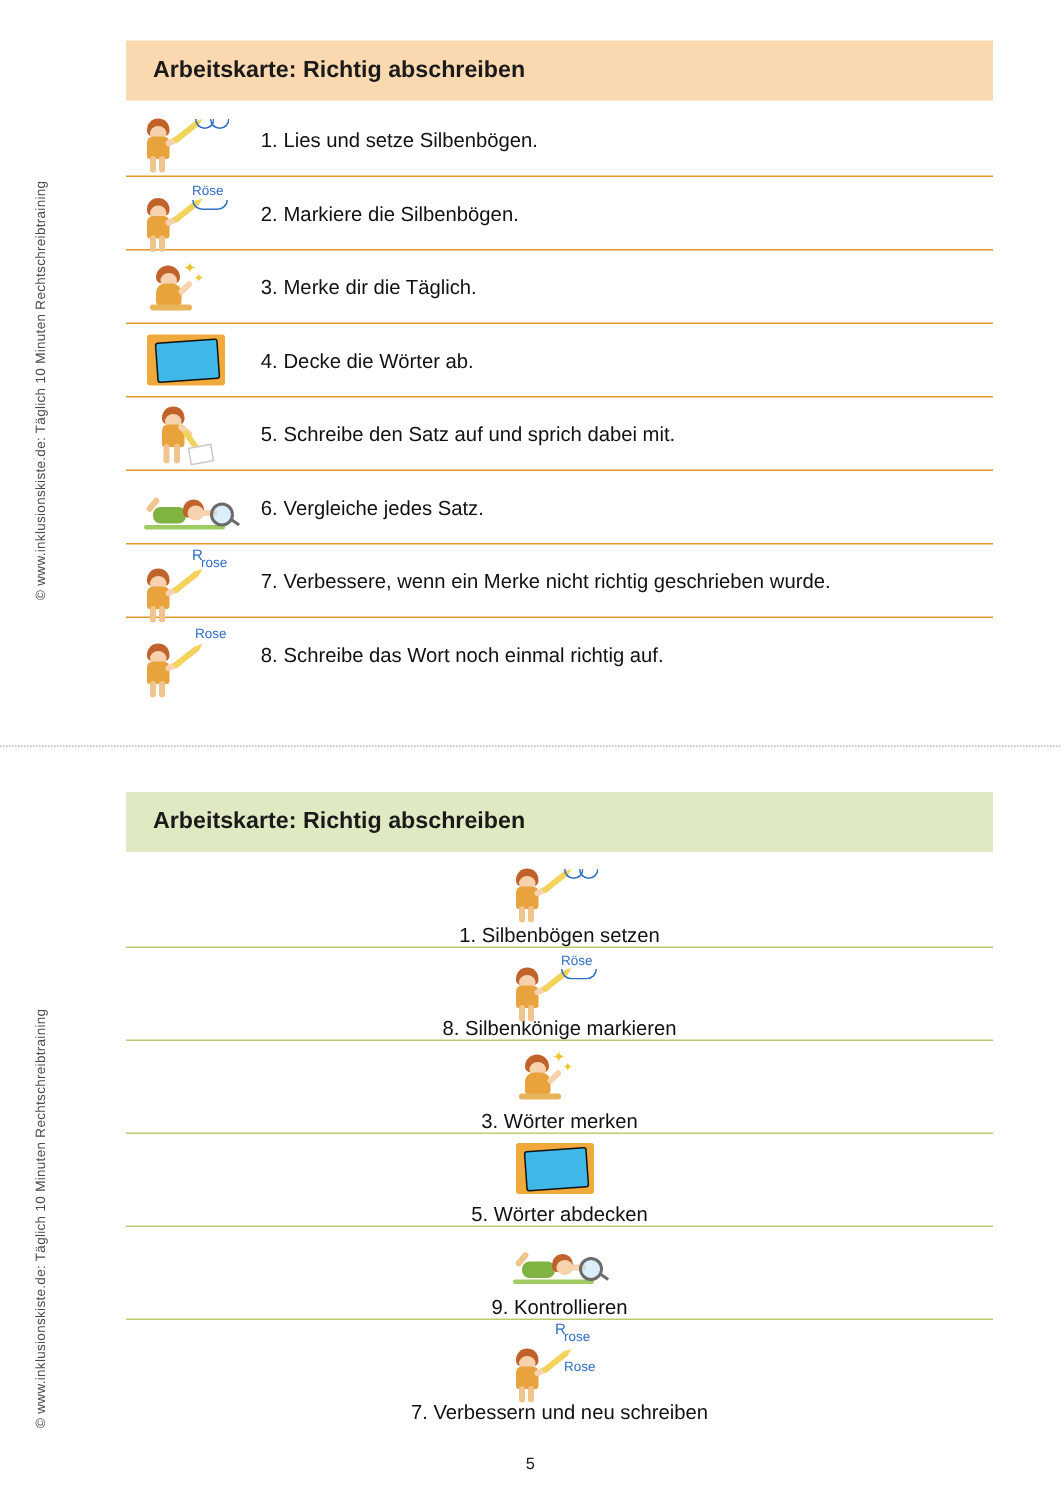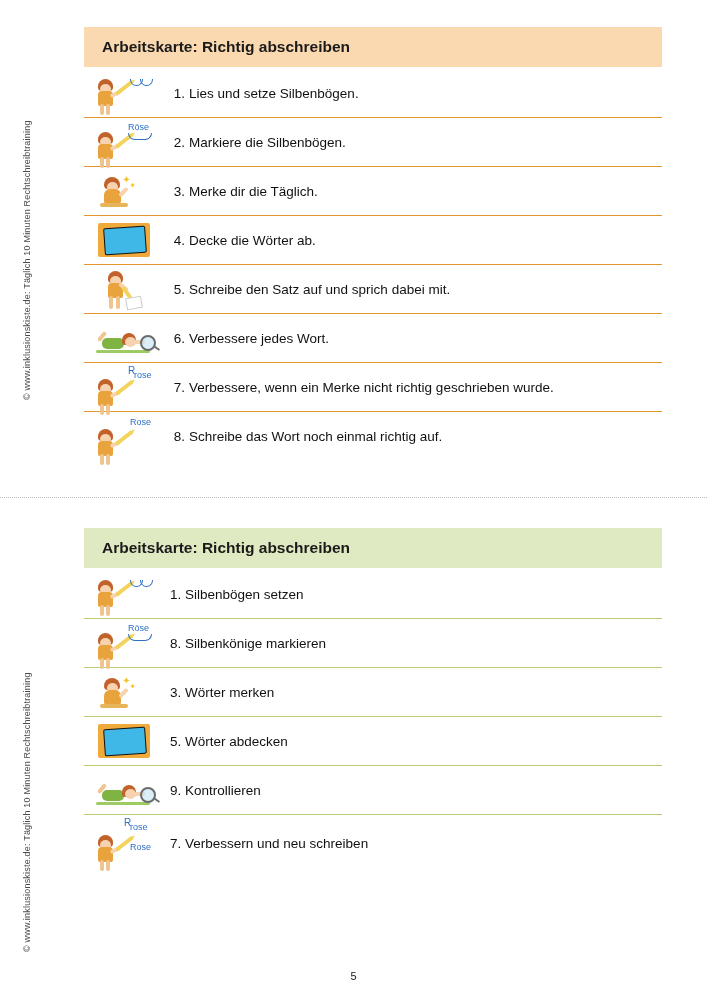--- a/index.html
+++ b/index.html
@@ -57,21 +57,21 @@
     margin-top: 2px;
     text-align: center;
   }
   .step {
     display: flex;
     align-items: center;
     min-height: 49px;
     box-sizing: border-box;
   }
   .card1 .step { border-bottom: 1.4px solid #e3972c; }
-  .card2 .step { border-bottom: 1.4px solid #b7cf72; }
+  .card2 .step { border-bottom: 1.4px solid #b7cf72; flex-direction: column; }
   .card1 .step:first-child,
   .card2 .step:first-child { border-top: none; }
 
   .step-icon {
     width: 86px;
     min-width: 86px;
     height: 46px;
     position: relative;
   }
   .step-text {
@@ -325,21 +325,21 @@
           <div class="fig">
             <div class="ground" style="left:6px; top:34px; width:54px;"></div>
             <div class="shirt green" style="left:12px; top:22px; width:22px; height:11px; border-radius:5px;"></div>
             <div class="hair" style="left:32px; top:17px; width:14px;"></div>
             <div class="face" style="left:35px; top:21px;"></div>
             <div class="arm" style="left:44px; top:24px;"></div>
             <div class="magnifier" style="left:50px; top:19px;"></div>
             <div class="leg" style="left:10px; top:15px; transform:rotate(40deg);"></div>
           </div>
         </div>
-        <div class="step-text"><span class="step-num">6.</span><span>Verbessere jedes Wort.</span></div>
+        <div class="step-text"><span class="step-num">6.</span><span>Vergleiche jedes Satz.</span></div>
       </div>
 
       <div class="step">
         <div class="step-icon">
           <div class="fig">
             <div class="hair" style="left:8px; top:14px;"></div>
             <div class="face" style="left:10px; top:19px;"></div>
             <div class="shirt" style="left:8px; top:26px;"></div>
             <div class="arm" style="left:20px; top:27px; transform:rotate(-25deg);"></div>
             <div class="leg" style="left:10px; top:39px;"></div>

